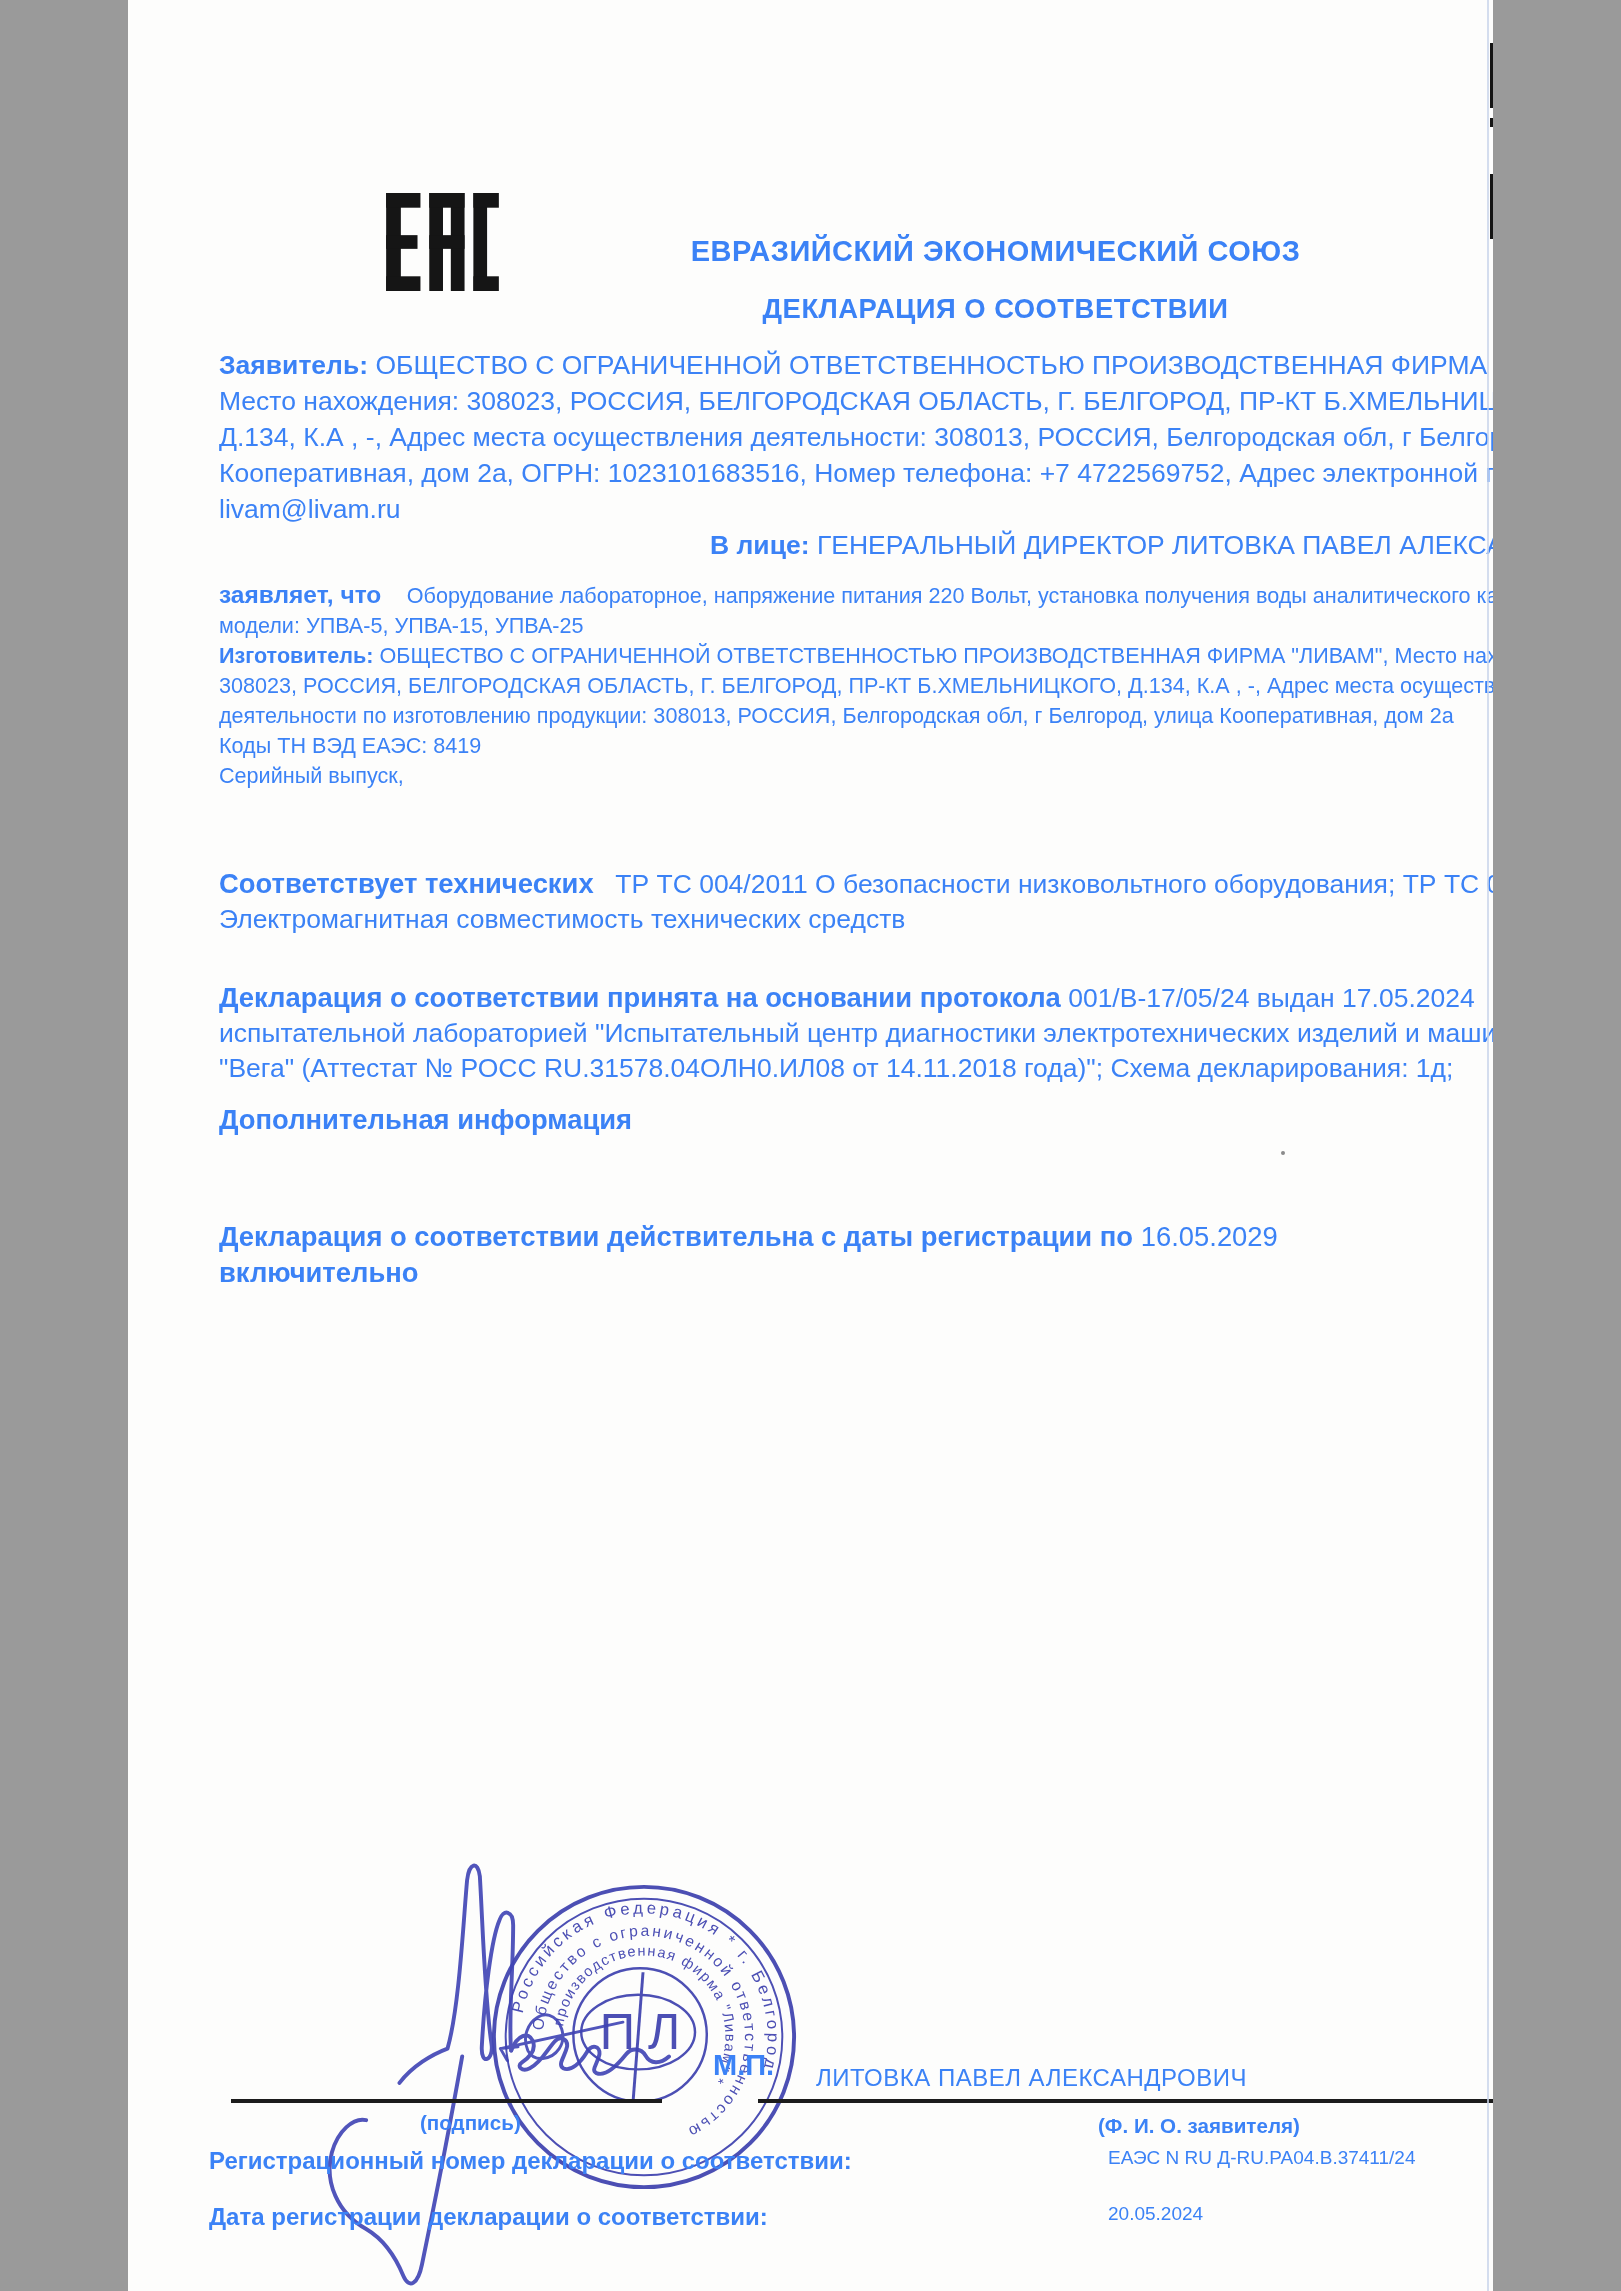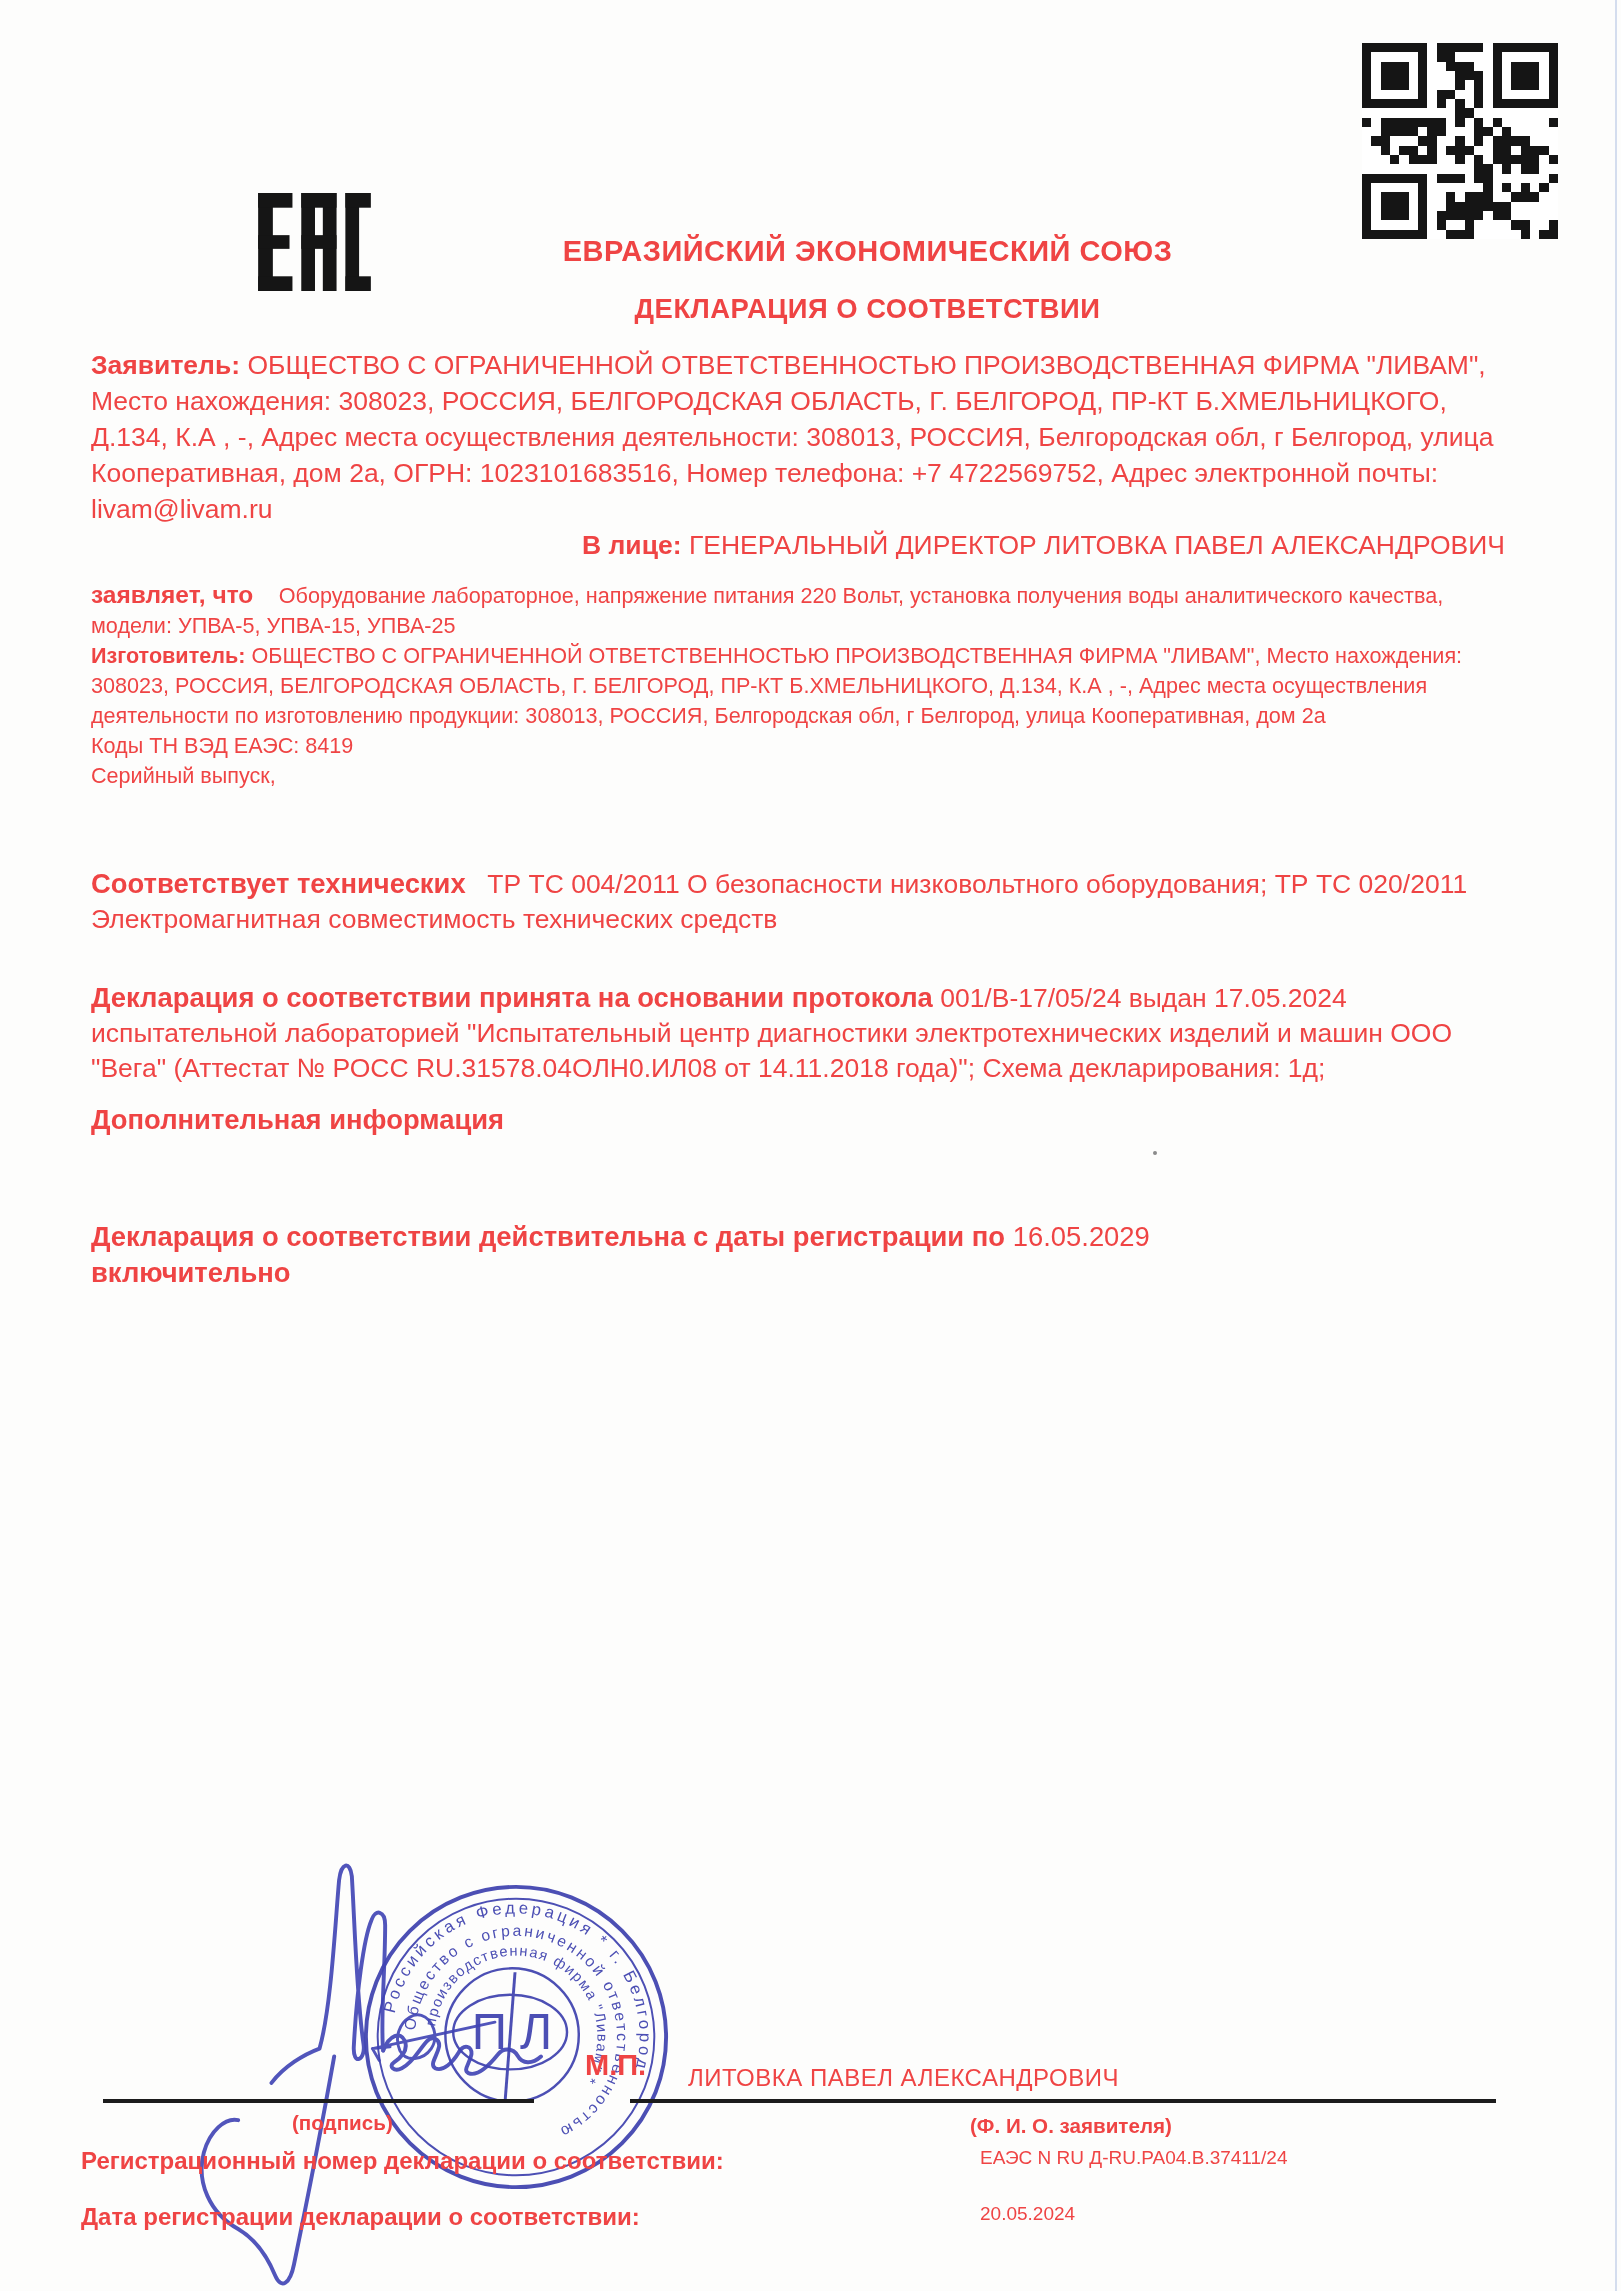--- a/index.html
+++ b/index.html
@@ -1,20 +1,20 @@
 <!DOCTYPE html>
 <html lang="ru"><head>
 <meta charset="utf-8">
 <style>
   html,body{margin:0;padding:0;background:#9a9a9a;}
   .page{
-    position:relative; width:1621px; height:2292px; margin:0 auto;
+    position:relative; width:1365px; height:2292px; margin:0 auto;
     background:#fdfdfc; overflow:hidden;
     font-family:"Liberation Sans","DejaVu Sans",sans-serif;
-    color:#ef4444;
+    color:#3b82f6;
   }
   .abs{position:absolute;}
   .b{font-weight:bold;}
   
   .title-wrap{left:554px; width:627px; text-align:center;}
   .title1{top:235px; font-size:29px; font-weight:bold; letter-spacing:0.5px;}
   .title2{top:293px; font-size:27.4px; font-weight:bold; letter-spacing:0.5px;}
   
   .block{left:91px; width:1414px;}
   .applicant{top:347px; font-size:26.5px; line-height:36px;}

